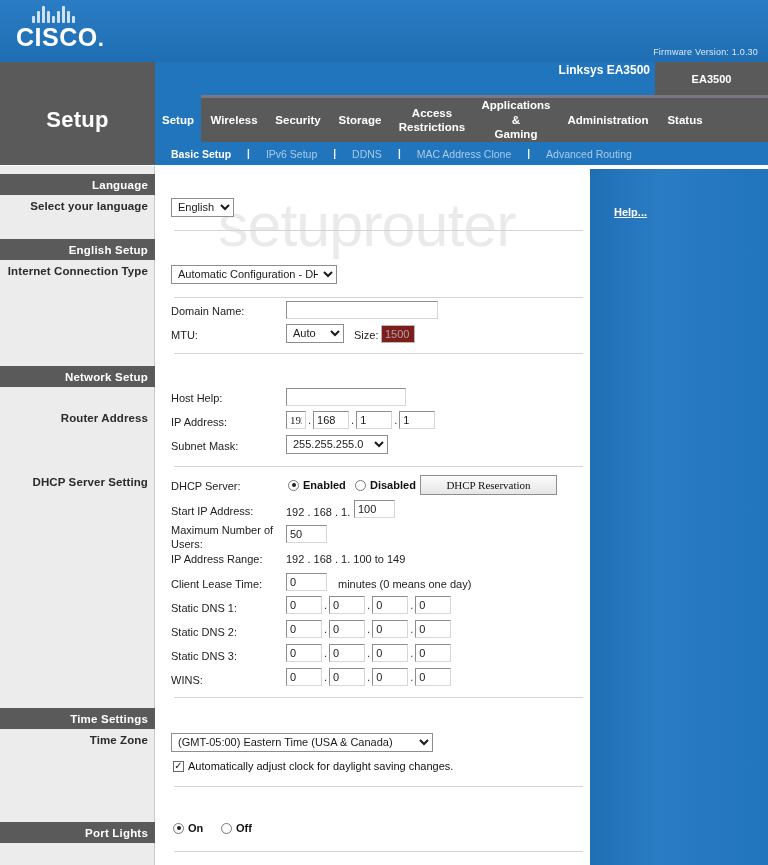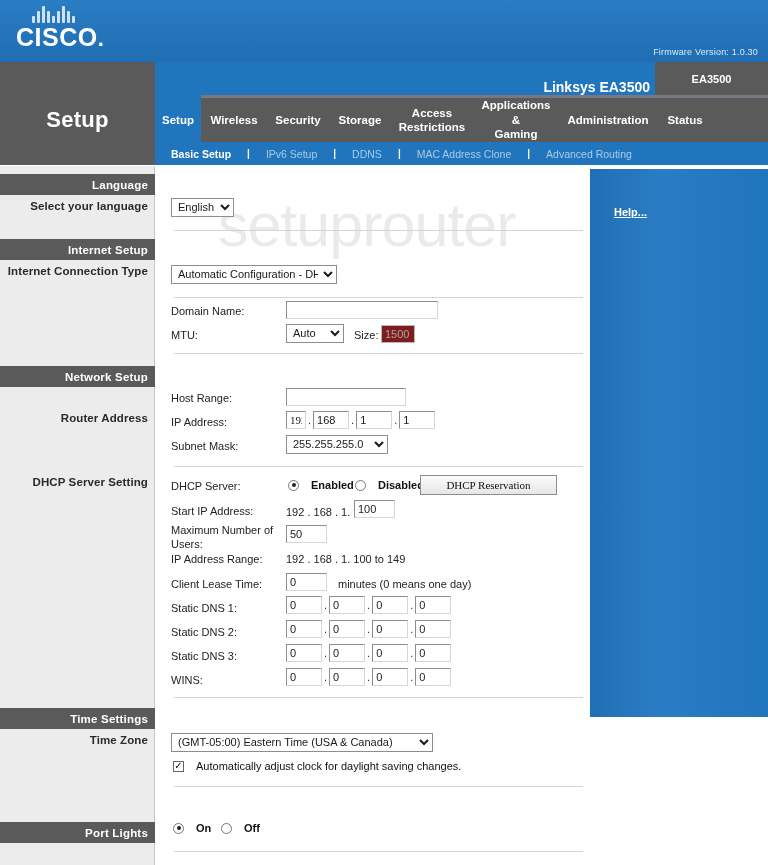--- a/index.html
+++ b/index.html
@@ -101,23 +101,23 @@
     height: 103px;
   }
   .model-row {
     position: relative;
     height: 33px;
     background: #2175bc;
   }
   .model-name {
     position: absolute;
     right: 118px;
-    top: 17px;
-    color: #ffffff;
-    font-size: 14px;
+    top: 1px;
+    color: #ffffff;
+    font-size: 12px;
     font-weight: bold;
   }
   .model-tab {
     position: absolute;
     right: 0; top: 0;
     width: 113px;
     height: 33px;
     background: #5a5a5a;
     color: #ffffff;
     font-size: 11px;
@@ -291,21 +291,21 @@
     color: #111111;
     background: linear-gradient(to bottom,#fbfbfb 0%, #e6e6e6 100%);
     border: 1px solid #8d8d8d;
     height: 20px;
     padding: 0 10px;
     cursor: pointer;
   }
   .radio-wrap, .check-wrap {
     display: inline-flex;
     align-items: center;
-    gap: 12px;
+    gap: 4px;
     font-size: 11px;
     color: #111111;
     font-weight: bold;
     text-align: center;
   }
   .radio {
     width: 11px; height: 11px;
     border-radius: 50%;
     border: 1px solid #777777;
     background: #ffffff;
@@ -337,21 +337,21 @@
     font-size: 11px;
     color: #333333;
     padding: 0 2px;
   }
 
   
   .helpcol {
     position: absolute;
     left: 588px; top: 3px;
     width: 180px;
-    height: 548px;
+    height: 697px;
     background: #2175bc;
     background: linear-gradient(to right, #1f6fb4 0%, #2a7cc4 40%, #2175bc 100%);
     border-left: 2px solid #ffffff;
   }
   .help-link {
     position: absolute;
     left: 24px;
     top: 37px;
     color: #ffffff;
     font-size: 11px;
@@ -416,21 +416,21 @@
         </div>
     </div>
   </div>
 
   <div class="bodyarea">
 
     <div class="labelcol">
       <div class="sec-head" style="top:8px;">Language</div>
       <div class="sec-sub" style="top:34px;">Select your language</div>
 
-      <div class="sec-head" style="top:73px;">Internet Setup</div>
+      <div class="sec-head" style="top:73px;">English Setup</div>
       <div class="sec-sub" style="top:99px;">Internet Connection Type</div>
 
       <div class="sec-head" style="top:200px;">Network Setup</div>
       <div class="sec-sub" style="top:246px;">Router Address</div>
       <div class="sec-sub" style="top:310px;">DHCP Server Setting</div>
 
       <div class="sec-head" style="top:542px;">Time Settings</div>
       <div class="sec-sub" style="top:568px;">Time Zone</div>
 
       <div class="sec-head" style="top:628px;margin-top:28px;">Port Lights</div>
@@ -463,21 +463,21 @@
         <select style="width:58px;">
           <option>Auto</option>
         </select>
       </div>
       <div class="fld flabel" style="left:198px; top:163px;">Size:</div>
       <div class="fld" style="left:225px; top:158px;">
         <input type="text" class="disabled" style="width: 34px;" value="1500">
       </div>
       <div class="rule" style="left:18px; top:187px; width:409px;"></div>
 
-      <div class="fld flabel" style="left:15px; top:226px;">Host Range:</div>
+      <div class="fld flabel" style="left:15px; top:226px;">Host Help:</div>
       <div class="fld" style="left:130px; top:221px;">
         <input type="text" style="width: 120px;" value="">
       </div>
 
       <div class="fld flabel" style="left:15px; top:250px;">IP Address:</div>
       <div class="fld ip-group" id="ip-octets" style="left:130px; top:245px;">
           <input type="text" value="192" style="width: 20px; font-family: Liberation Serif, serif;">
           <span class="dotsep">.</span>
           <input type="text" value="168" style="width: 36px;">
           <span class="dotsep">.</span>

